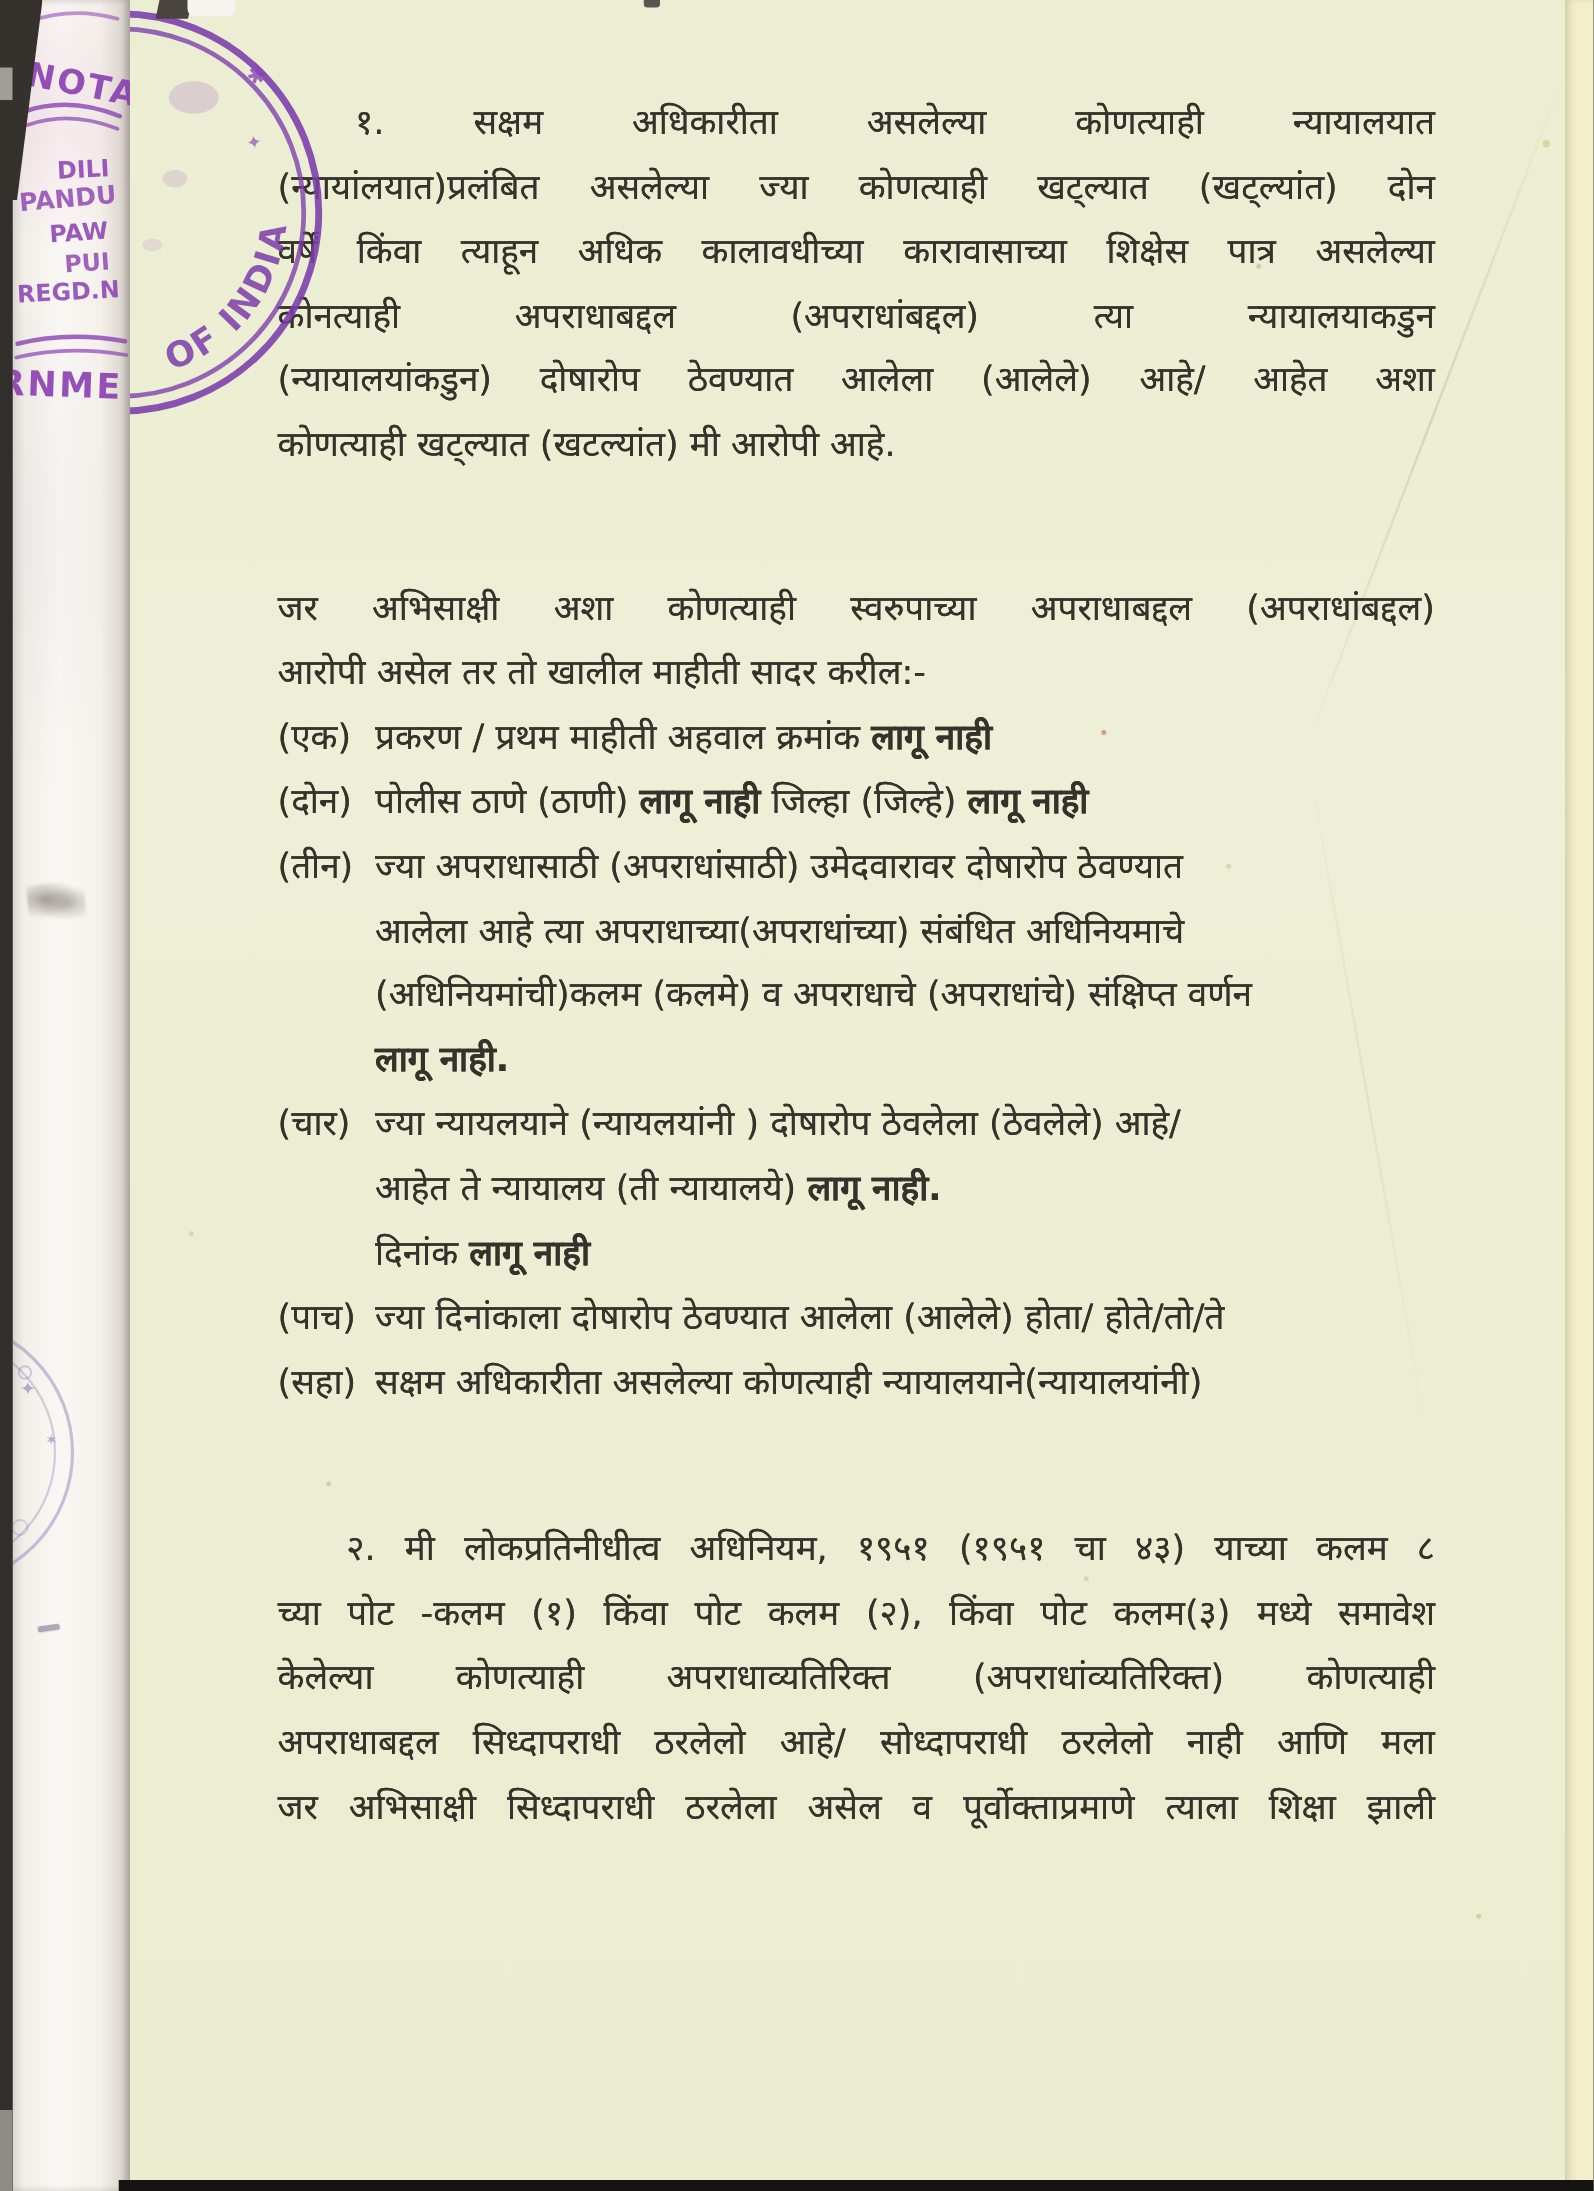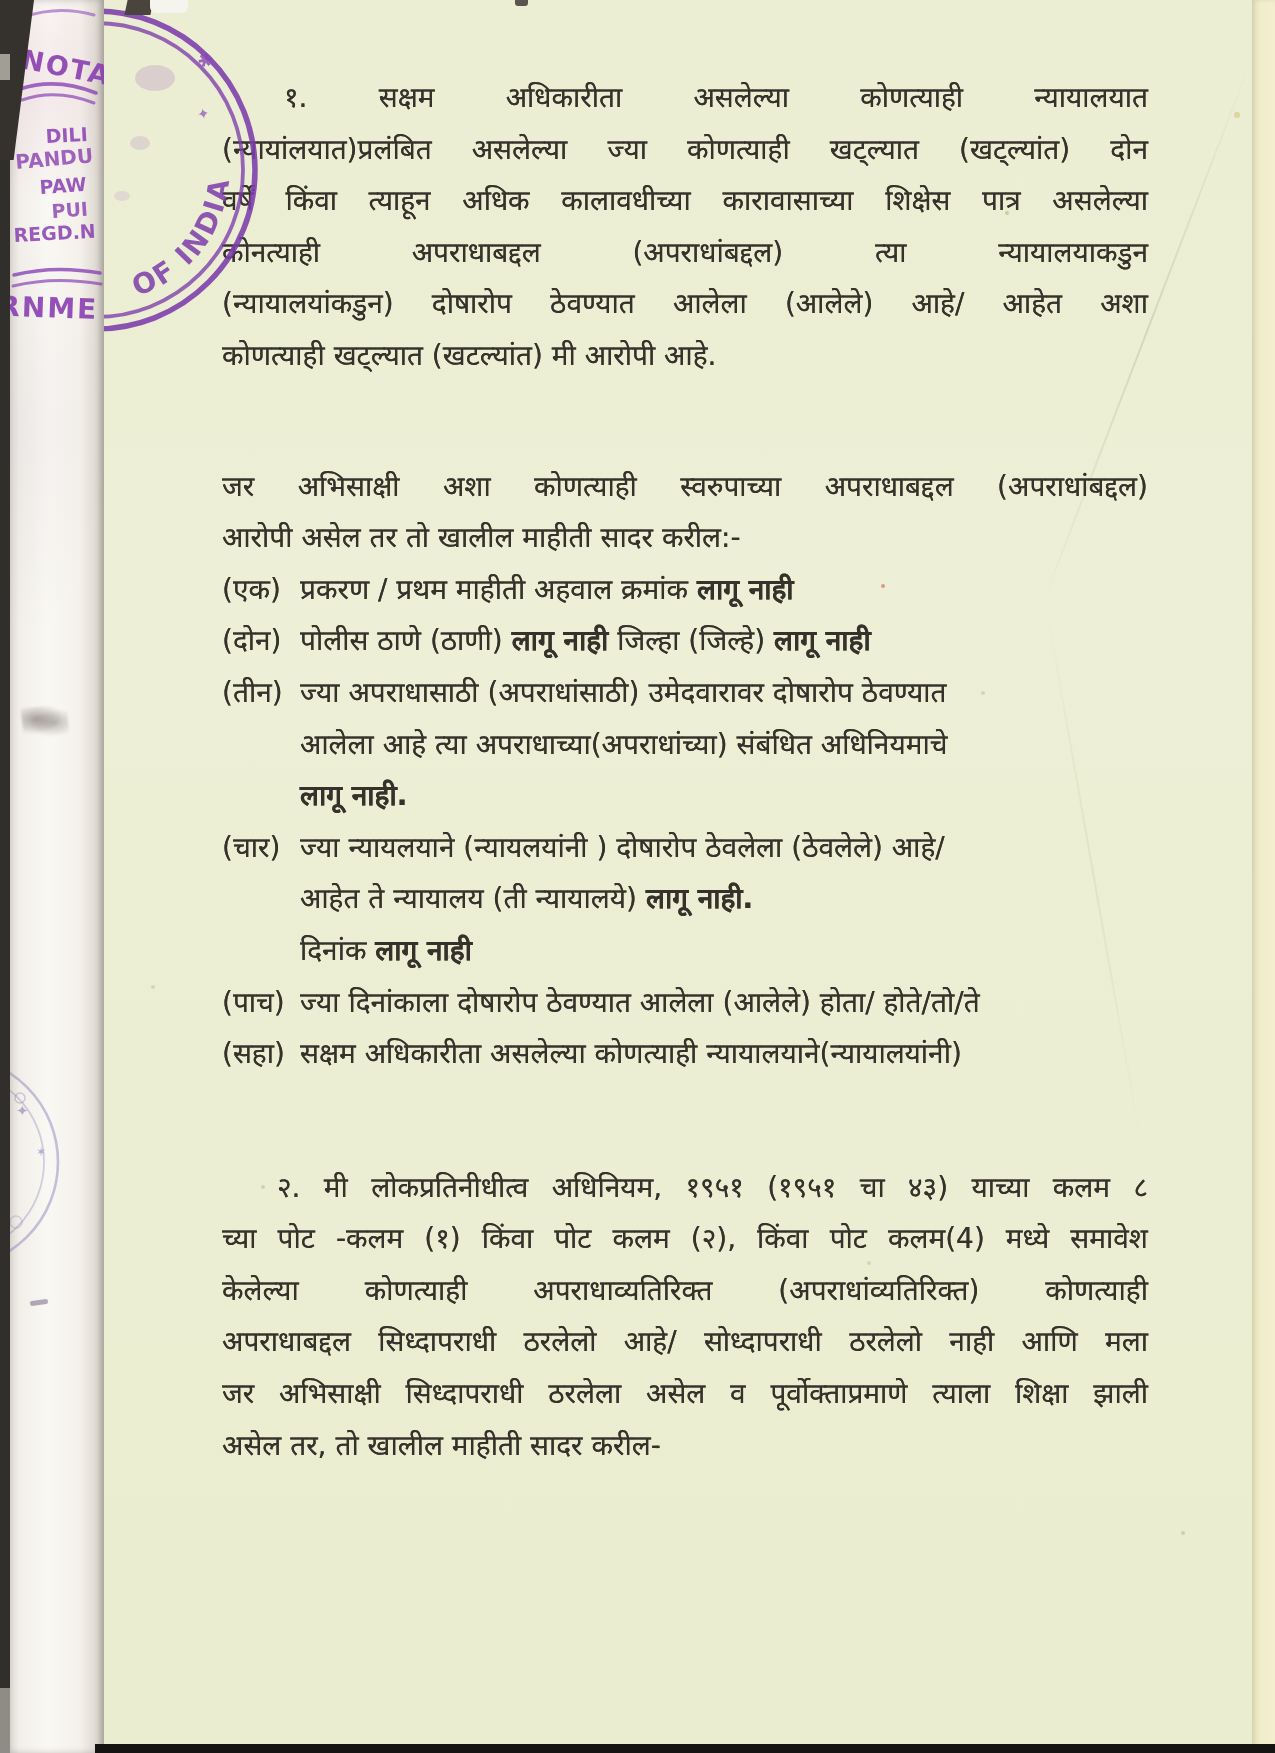--- a/index.html
+++ b/index.html
@@ -127,20 +127,21 @@
       <span>कोणत्याही</span>
       <span>स्वरुपाच्या</span>
       <span>अपराधाबद्दल</span>
       <span>(अपराधांबद्दल)</span>
     </div>
     <div class="line"><span>आरोपी असेल तर तो खालील माहीती सादर करील:-</span></div>
     <div class="line"><span class="label">(एक)</span><span>प्रकरण / प्रथम माहीती अहवाल क्रमांक </span><span class="b">लागू नाही</span></div>
     <div class="line"><span class="label">(दोन)</span><span>पोलीस ठाणे (ठाणी) </span><span class="b">लागू नाही</span><span> जिल्हा (जिल्हे) </span><span class="b">लागू नाही</span></div>
     <div class="line"><span class="label">(तीन)</span><span>ज्या अपराधासाठी (अपराधांसाठी) उमेदवारावर दोषारोप ठेवण्यात</span></div>
     <div class="line ind"><span>आलेला आहे त्या अपराधाच्या(अपराधांच्या) संबंधित अधिनियमाचे</span></div>
+    <div class="line ind"><span>(अधिनियमांची)कलम (कलमे) व अपराधाचे (अपराधांचे) संक्षिप्त वर्णन</span></div>
     <div class="line ind"><span class="b">लागू नाही.</span></div>
     <div class="line"><span class="label">(चार)</span><span>ज्या न्यायलयाने (न्यायलयांनी ) दोषारोप ठेवलेला (ठेवलेले) आहे/</span></div>
     <div class="line ind"><span>आहेत ते न्यायालय (ती न्यायालये) </span><span class="b">लागू नाही.</span></div>
     <div class="line ind"><span>दिनांक </span><span class="b">लागू नाही</span></div>
     <div class="line"><span class="label">(पाच)</span><span>ज्या दिनांकाला दोषारोप ठेवण्यात आलेला (आलेले) होता/ होते/तो/ते</span></div>
     <div class="line"><span class="label">(सहा)</span><span>सक्षम अधिकारीता असलेल्या कोणत्याही न्यायालयाने(न्यायालयांनी)</span></div>
     <div class="line just" style="margin-top: 82px; padding-left: 55px;">
       <span>२.</span>
       <span>मी</span>
       <span>लोकप्रतिनीधीत्व</span>
@@ -157,21 +158,21 @@
       <span>च्या</span>
       <span>पोट</span>
       <span>-कलम</span>
       <span>(१)</span>
       <span>किंवा</span>
       <span>पोट</span>
       <span>कलम</span>
       <span>(२),</span>
       <span>किंवा</span>
       <span>पोट</span>
-      <span>कलम(4)</span>
+      <span>कलम(३)</span>
       <span>मध्ये</span>
       <span>समावेश</span>
     </div>
     <div class="line just">
       <span>केलेल्या</span>
       <span>कोणत्याही</span>
       <span>अपराधाव्यतिरिक्त</span>
       <span>(अपराधांव्यतिरिक्त)</span>
       <span>कोणत्याही</span>
     </div>
@@ -191,21 +192,20 @@
       <span>अभिसाक्षी</span>
       <span>सिध्दापराधी</span>
       <span>ठरलेला</span>
       <span>असेल</span>
       <span>व</span>
       <span>पूर्वोक्ताप्रमाणे</span>
       <span>त्याला</span>
       <span>शिक्षा</span>
       <span>झाली</span>
     </div>
-    <div class="line"><span>असेल तर, तो खालील माहीती सादर करील-</span></div>
   </div>
 
 <svg class="abs seal" width="430" height="400" viewBox="0 0 430 400">
   <g fill="none" stroke="#7c3cab">
     <circle cx="96" cy="170" r="159" stroke-width="5.5" opacity=".88"></circle>
     <circle cx="96" cy="170" r="147" stroke-width="3.8" opacity=".78"></circle>
   </g>
   <defs>
       <path id="sealArc" d="M 137 296 A 133 133 0 0 0 229 179"></path>
     </defs>

